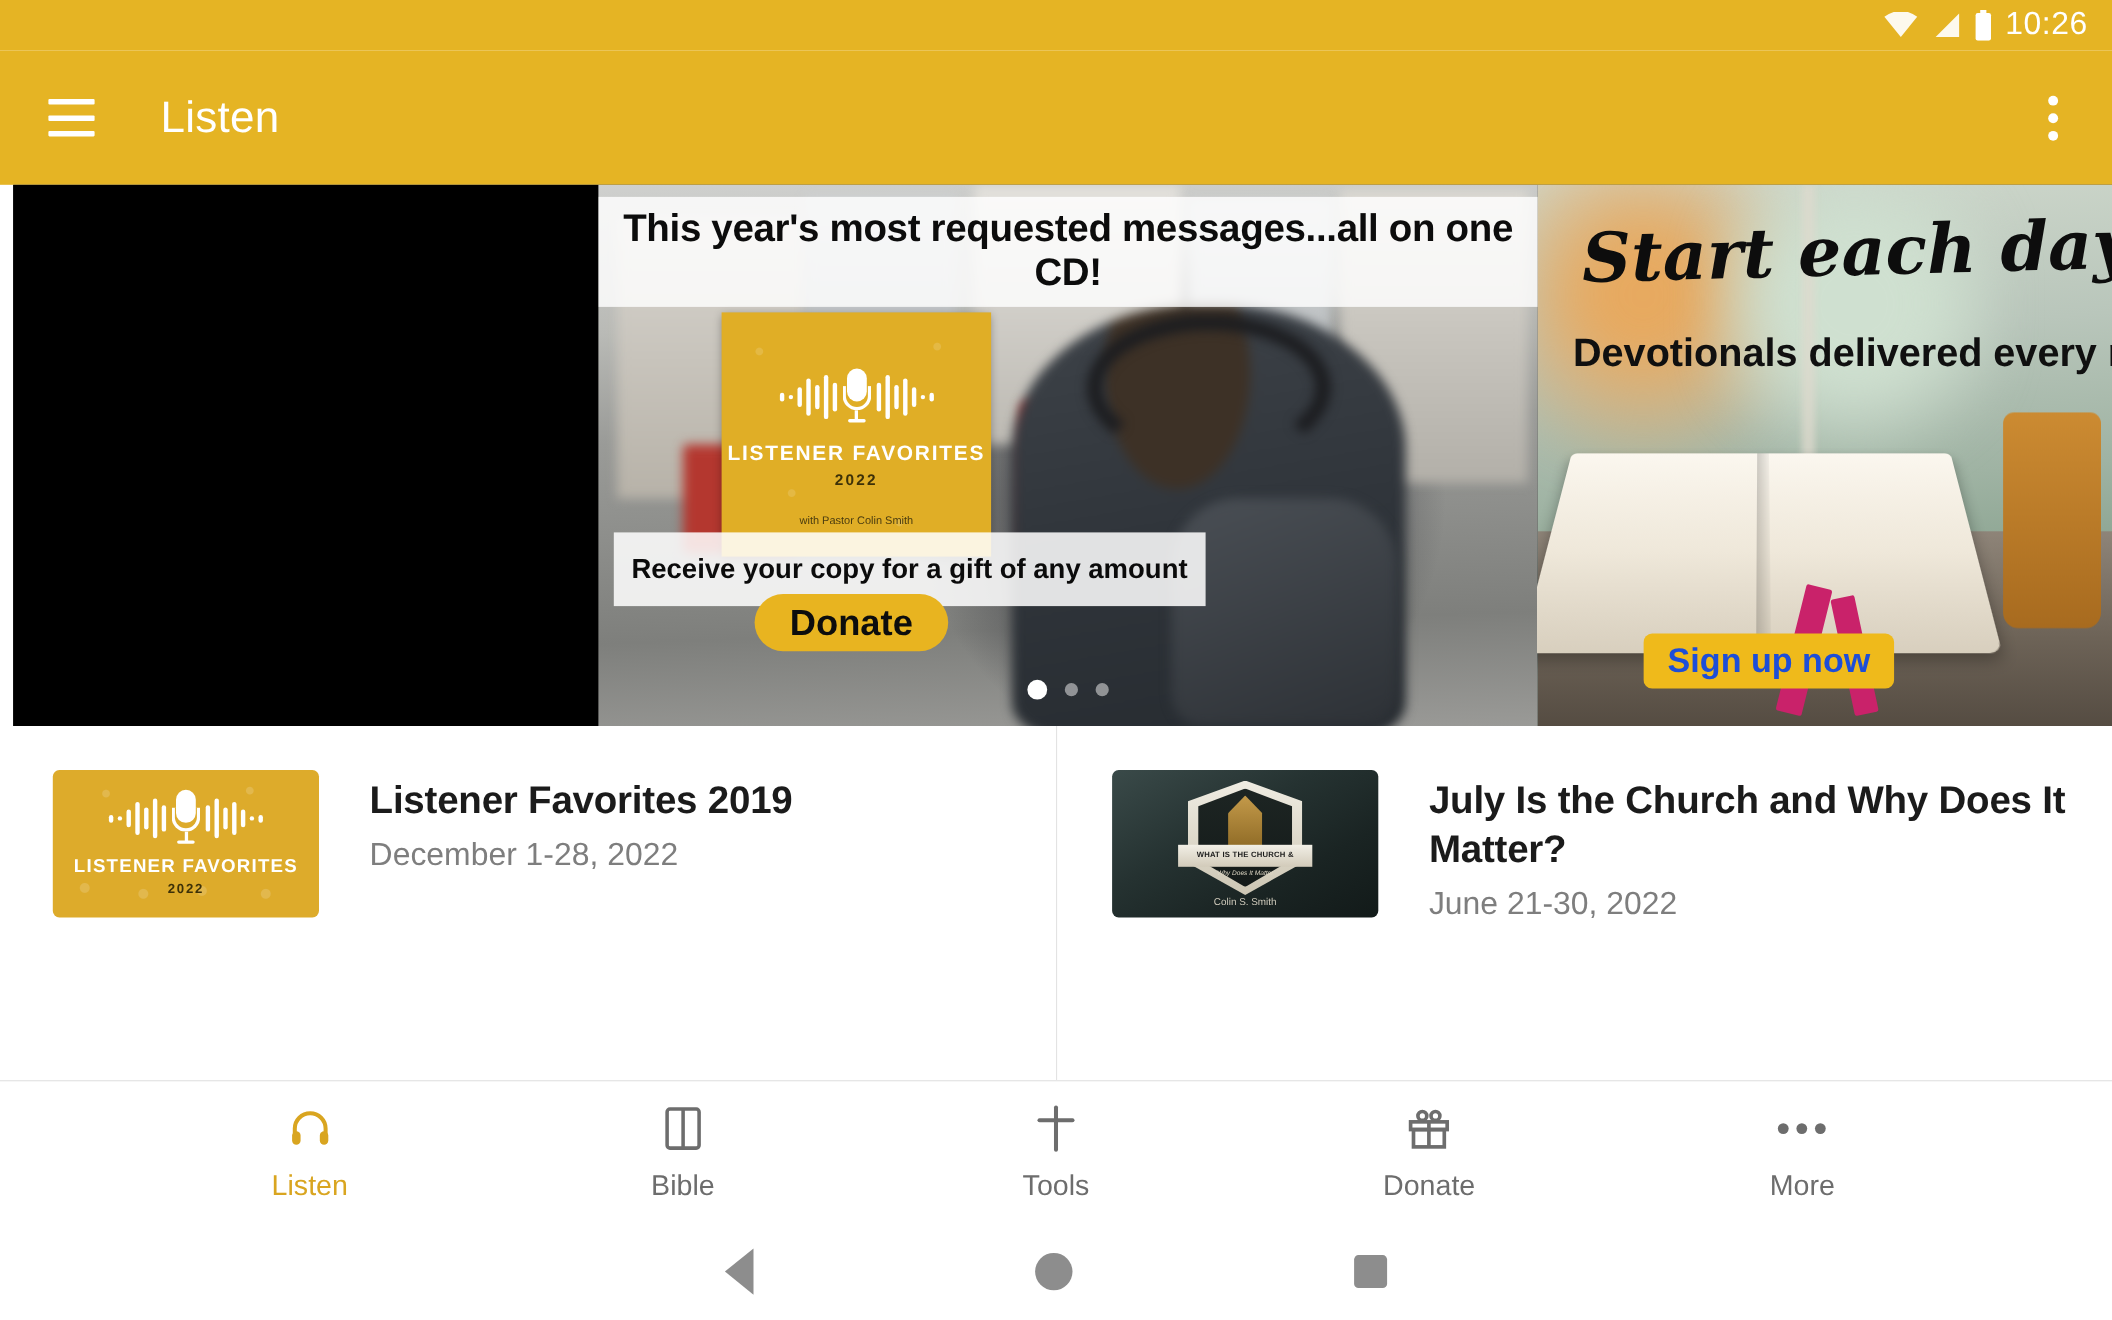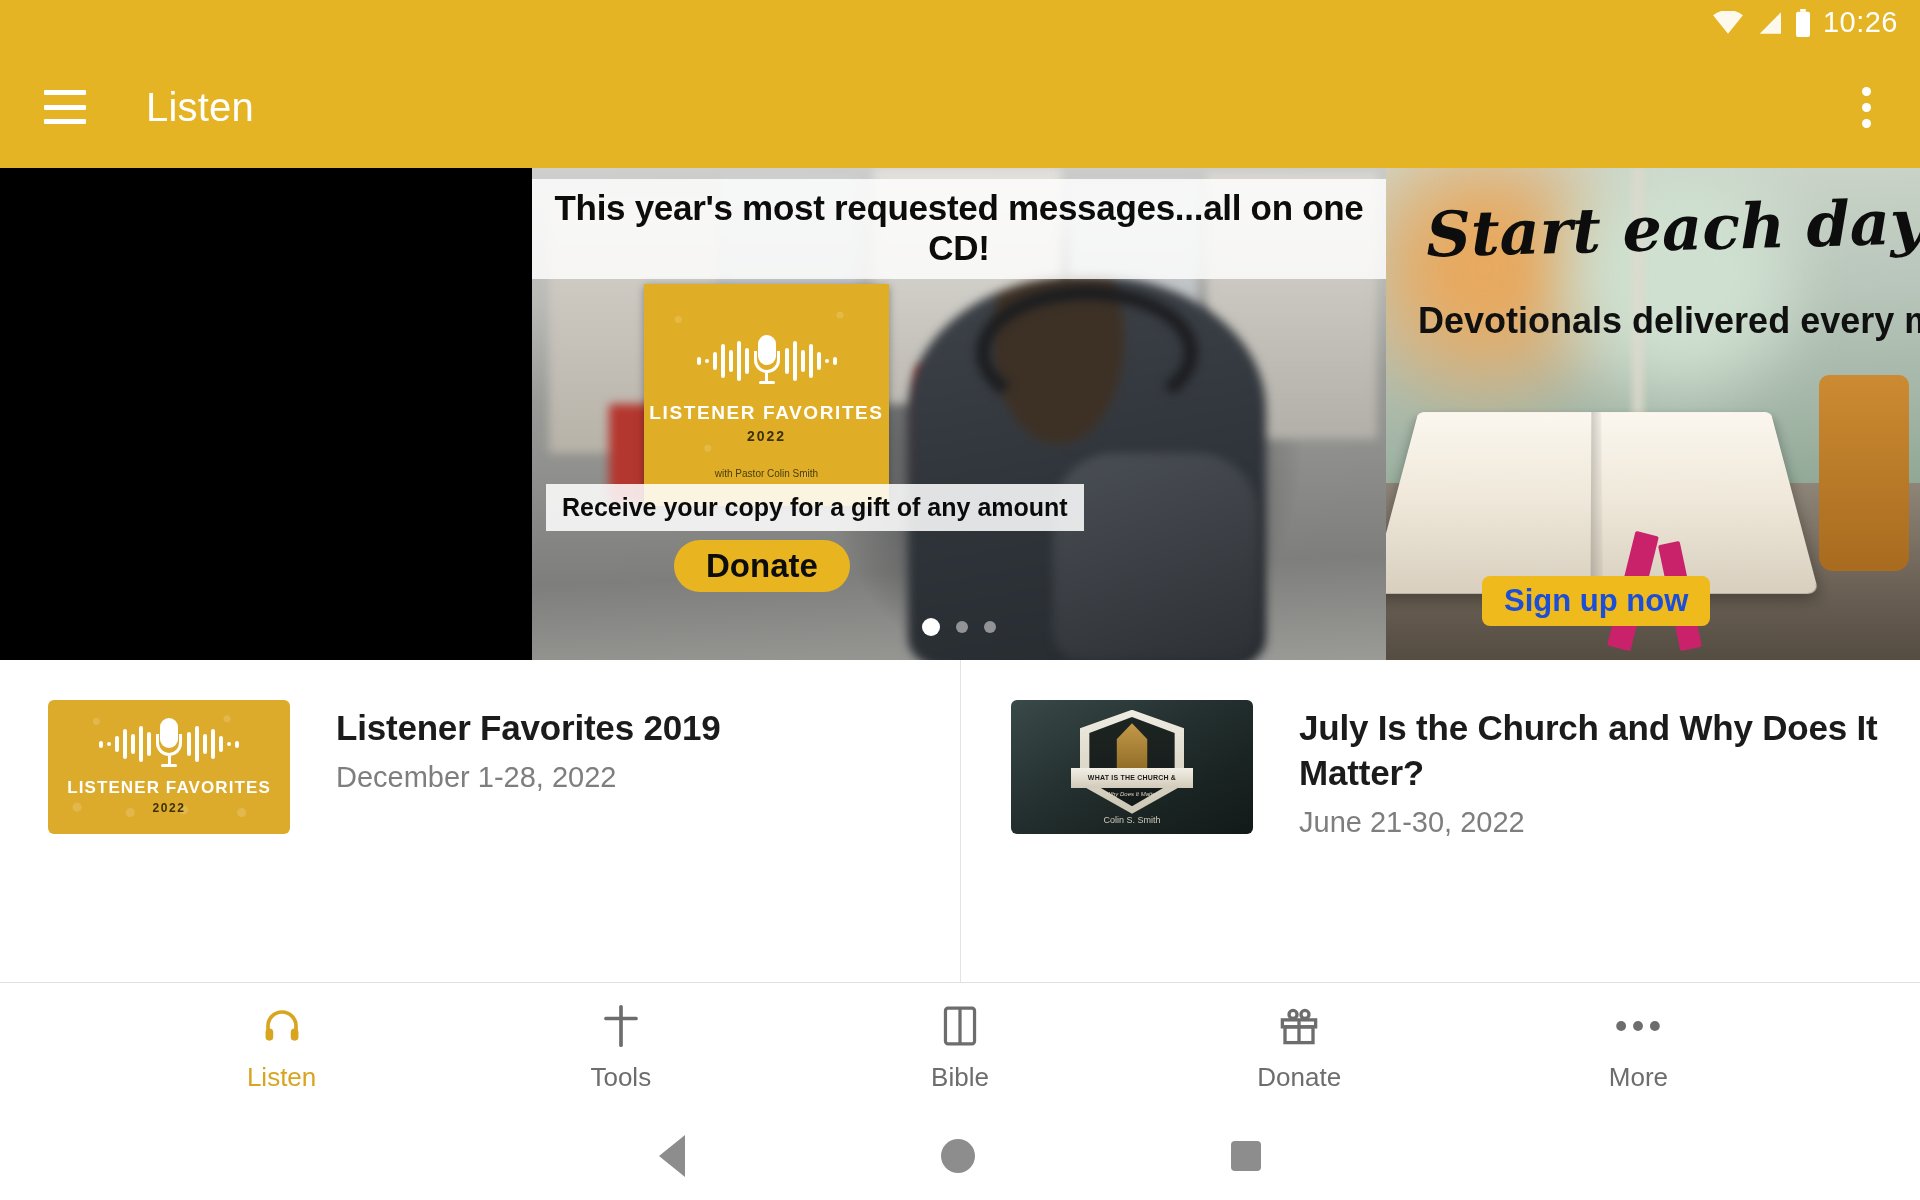--- a/index.html
+++ b/index.html
@@ -31,21 +31,21 @@
   .overflow { margin-left:auto; width:56px; height:56px; display:flex; flex-direction:column; align-items:center; justify-content:center; gap:7px; cursor:pointer; }
   .overflow i { width:9px; height:9px; border-radius:50%; background:#fff; display:block; }
 
   
   .tabs { background:#E5B424; flex:0 0 auto; height:92px; display:flex; position:relative; }
   .tab { flex:1 1 50%; display:flex; align-items:center; justify-content:center; color:#fff; font-size:27px; cursor:pointer; }
   .tab.inactive { color:rgba(255,255,255,.72); }
   .tab-indicator { position:absolute; bottom:0; left:0; width:50%; height:6px; background:#fff; }
 
   
-  .carousel { position:relative; flex:0 0 auto; height:492px; overflow:hidden; display:flex; background:#000; }
+  .carousel { position:relative; flex:0 0 auto; height:492px; overflow:hidden; display:flex; background:#000;margin-left:12px; }
   .slide { position:relative; height:100%; overflow:hidden; flex:0 0 auto; }
   .slide.blank { width:532px; background:#000; }
 
   
   .slide.cd { width:854px; background:
       radial-gradient(circle at 62% 58%, #3a3b40 0 14%, rgba(58,59,64,0) 40%),
       linear-gradient(178deg,#cfd0ce 0%,#b9bab6 26%,#9a9b98 45%,#8d8e8b 62%,#7e7f7c 80%,#9a9a97 100%);
   }
   .cd-bldgs { position:absolute; inset:0; overflow:hidden; }
   .cd-bldgs div { position:absolute; filter:blur(5px); }
@@ -80,21 +80,21 @@
   .wave i { display:block; width:4px; background:#fff; border-radius:2px; }
   .mic { width:26px; height:52px; position:relative; }
   .mic .cap { position:absolute; left:4px; top:0; width:18px; height:30px; border-radius:9px; background:#fff; }
   .mic .arc { position:absolute; left:0; top:16px; width:26px; height:22px; border:3px solid #fff; border-top:none; border-radius:0 0 13px 13px; }
   .mic .stem { position:absolute; left:11.5px; top:38px; width:3px; height:9px; background:#fff; }
   .mic .base { position:absolute; left:5px; top:46px; width:16px; height:3px; background:#fff; border-radius:2px; }
   .cd-art .lf { position:absolute; left:0; right:0; top:118px; text-align:center; color:#fff; font-size:19px; font-weight:700; letter-spacing:1.6px; }
   .cd-art .yr { position:absolute; left:0; right:0; top:144px; text-align:center; color:#3d3108; font-size:14px; font-weight:700; letter-spacing:2px; }
   .cd-art .by { position:absolute; left:0; right:0; top:184px; text-align:center; color:#4a3c10; font-size:10px; }
 
-  .cd-sub { position:absolute; left:14px; top:316px; background:rgba(255,255,255,.86); padding:9px 16px; }
+  .cd-sub { position:absolute; left:14px; top:316px; background:rgba(255,255,255,.86); padding:19px 16px; }
   .cd-sub span { font-size:25px; font-weight:700; color:#0b0b0b; }
   .donate-btn { position:absolute; left:142px; top:372px; background:#E8B420; border-radius:30px; padding:7px 32px; cursor:pointer; }
   .donate-btn span { font-size:33px; font-weight:700; color:#0d0d0d; }
 
   .dots { position:absolute; left:50%; transform:translateX(-50%); bottom:24px; display:flex; align-items:center; gap:16px; }
   .dots i { display:block; width:12px; height:12px; border-radius:50%; background:rgba(230,230,230,.55); }
   .dots i.active { width:18px; height:18px; background:#fff; }
 
   
   .slide.dev { flex:1 1 auto; background:
@@ -363,36 +363,36 @@
           <path d="M4 14 V12 a8 8 0 0 1 16 0 v2"></path>
           <rect x="2.6" y="13.4" width="4.4" height="7" rx="2.2" fill="#D9A520" stroke="none"></rect>
           <rect x="17" y="13.4" width="4.4" height="7" rx="2.2" fill="#D9A520" stroke="none"></rect>
         </svg>
       </span>
       <span class="navlabel">Listen</span>
     </div>
 
     <div class="navitem">
       <span class="navicon">
+        <svg width="38" height="42" viewBox="0 0 22 26" fill="none" stroke="#6d6d6d" stroke-width="2">
+          <rect x="2" y="2" width="18" height="22" rx="1.6"></rect>
+            <line x1="11" y1="2" x2="11" y2="24"></line>
+        </svg>
+      </span>
+      <span class="navlabel">Bible</span>
+    </div>
+
+    <div class="navitem">
+      <span class="navicon">
         <svg width="40" height="44" viewBox="0 0 24 26" stroke="#6d6d6d" stroke-width="2.2" stroke-linecap="round">
           <line x1="12" y1="1.5" x2="12" y2="24.5"></line>
             <line x1="3" y1="8.5" x2="21" y2="8.5"></line>
         </svg>
       </span>
       <span class="navlabel">Tools</span>
-    </div>
-
-    <div class="navitem">
-      <span class="navicon">
-        <svg width="38" height="42" viewBox="0 0 22 26" fill="none" stroke="#6d6d6d" stroke-width="2">
-          <rect x="2" y="2" width="18" height="22" rx="1.6"></rect>
-            <line x1="11" y1="2" x2="11" y2="24"></line>
-        </svg>
-      </span>
-      <span class="navlabel">Bible</span>
     </div>
 
     <div class="navitem">
       <span class="navicon">
         <svg width="42" height="42" viewBox="0 0 24 24" fill="none" stroke="#6d6d6d" stroke-width="1.9">
           <rect x="2.5" y="8.5" width="19" height="4"></rect>
           <rect x="4" y="12.5" width="16" height="9"></rect>
           <line x1="12" y1="8.5" x2="12" y2="21.5"></line>
           <circle cx="8.6" cy="5.4" r="2.3"></circle>
             <circle cx="15.4" cy="5.4" r="2.3"></circle>

